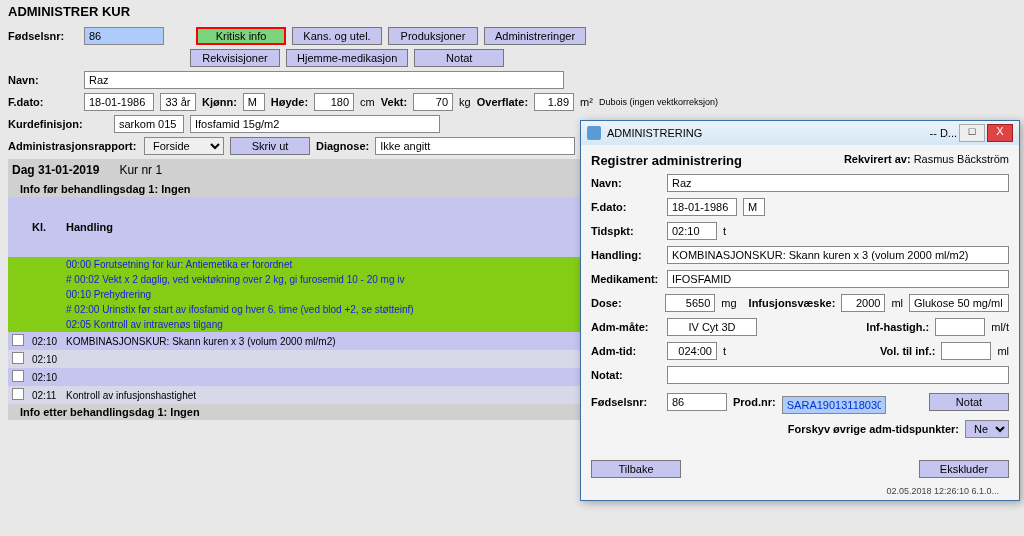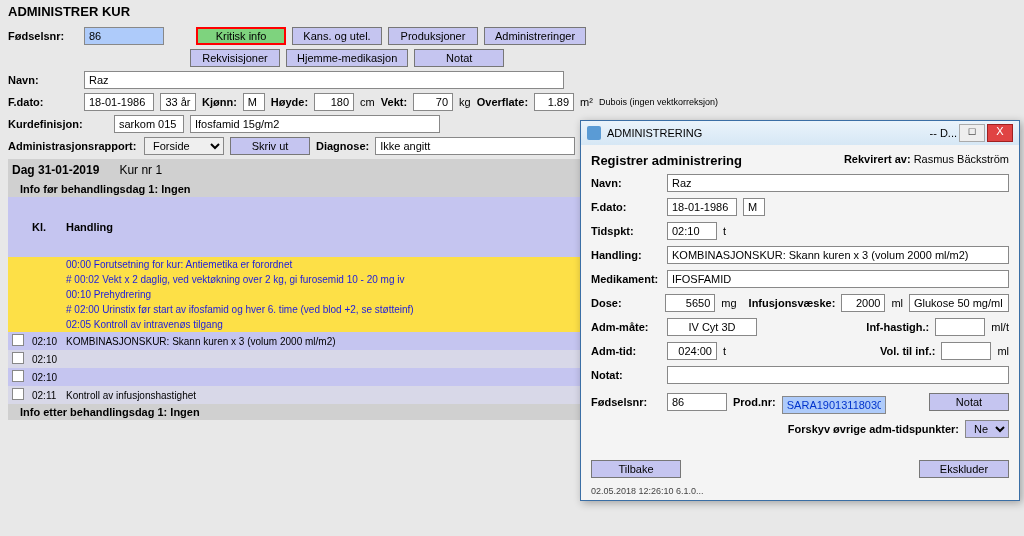--- a/index.html
+++ b/index.html
@@ -15,38 +15,38 @@
   .btn { background: #c5c5f0; border: 1px solid #777; padding: 1px 10px; font-size: 11px; height: 18px; cursor: pointer; min-width: 90px; text-align: center; }
   .btn-green { background: #7ed37e; border: 2px solid red; }
   .btn-sm { min-width: 80px; }
   .unit { font-size: 11px; }
   .day-hdr { background: #d0d0d0; font-weight: bold; font-size: 12px; padding: 2px 4px; display: flex; gap: 20px; align-items: center; }
   .day-hdr .btns { margin-left: auto; display: flex; gap: 6px; }
   .info-line { background: #d0d0d0; font-weight: bold; font-size: 11px; padding: 2px 12px; }
   table { border-collapse: collapse; width: 100%; font-size: 11px; }
   th { background: #c5c5f0; text-align: left; padding: 18px 4px; font-weight: bold; font-size: 11px; }
   td { padding: 2px 4px; font-size: 10px; }
-  tr.yellow td { background: #fde047; }
+  tr.yellow td { background: #84cc16; }
   tr.purple td { background: #c5c5f0; }
   tr.gray td { background: #d8d8e8; }
   .blue-link { color: #1a1ae0; }
   .chk { width: 12px; height: 12px; border: 1px solid #888; display: inline-block; background: white; }
   .dialog { position: absolute; top: 120px; left: 580px; width: 440px; background: #f4f4f4; border: 1px solid #3a6ea5; box-shadow: 2px 2px 8px rgba(0,0,0,0.3); }
   .dialog-title { background: linear-gradient(#eaf3fb,#d6e7f5); padding: 3px 6px; font-size: 11px; display: flex; align-items: center; }
   .dialog-title .icon { width: 14px; height: 14px; background: #5a9bd5; margin-right: 6px; border-radius: 2px; }
   .dialog-title .spacer { flex: 1; }
   .dialog-title .wbtn { width: 26px; height: 18px; margin-left: 2px; text-align: center; border: 1px solid #aaa; font-size: 11px; background: #eee; }
   .dialog-title .wbtn.close { background: #e04343; color: white; border-color: #a02020; }
   .dialog-body { padding: 8px 10px; }
   .dialog-h { font-weight: bold; font-size: 13px; margin-bottom: 6px; display: flex; }
   .dialog-h .req { margin-left: auto; font-weight: normal; font-size: 11px; }
   .dlg-row { display: flex; align-items: center; gap: 6px; margin-bottom: 6px; }
   .dlg-label { font-weight: bold; width: 70px; }
   .dialog-foot { display: flex; justify-content: space-between; padding: 8px 10px; }
-  .footer-ts { text-align: left; font-size: 9px; padding: 0 10px 4px; color: #444; }
+  .footer-ts { text-align: right; font-size: 9px; padding: 0 20px 4px; color: #444; }
 </style>
 </head>
 <body>
 
 <div class="main">
   <h1>ADMINISTRER KUR</h1>
 
   <div class="row">
     <span class="label">Fødselsnr:</span>
     <input class="inp-blue" style="width: 80px;" value="86">

